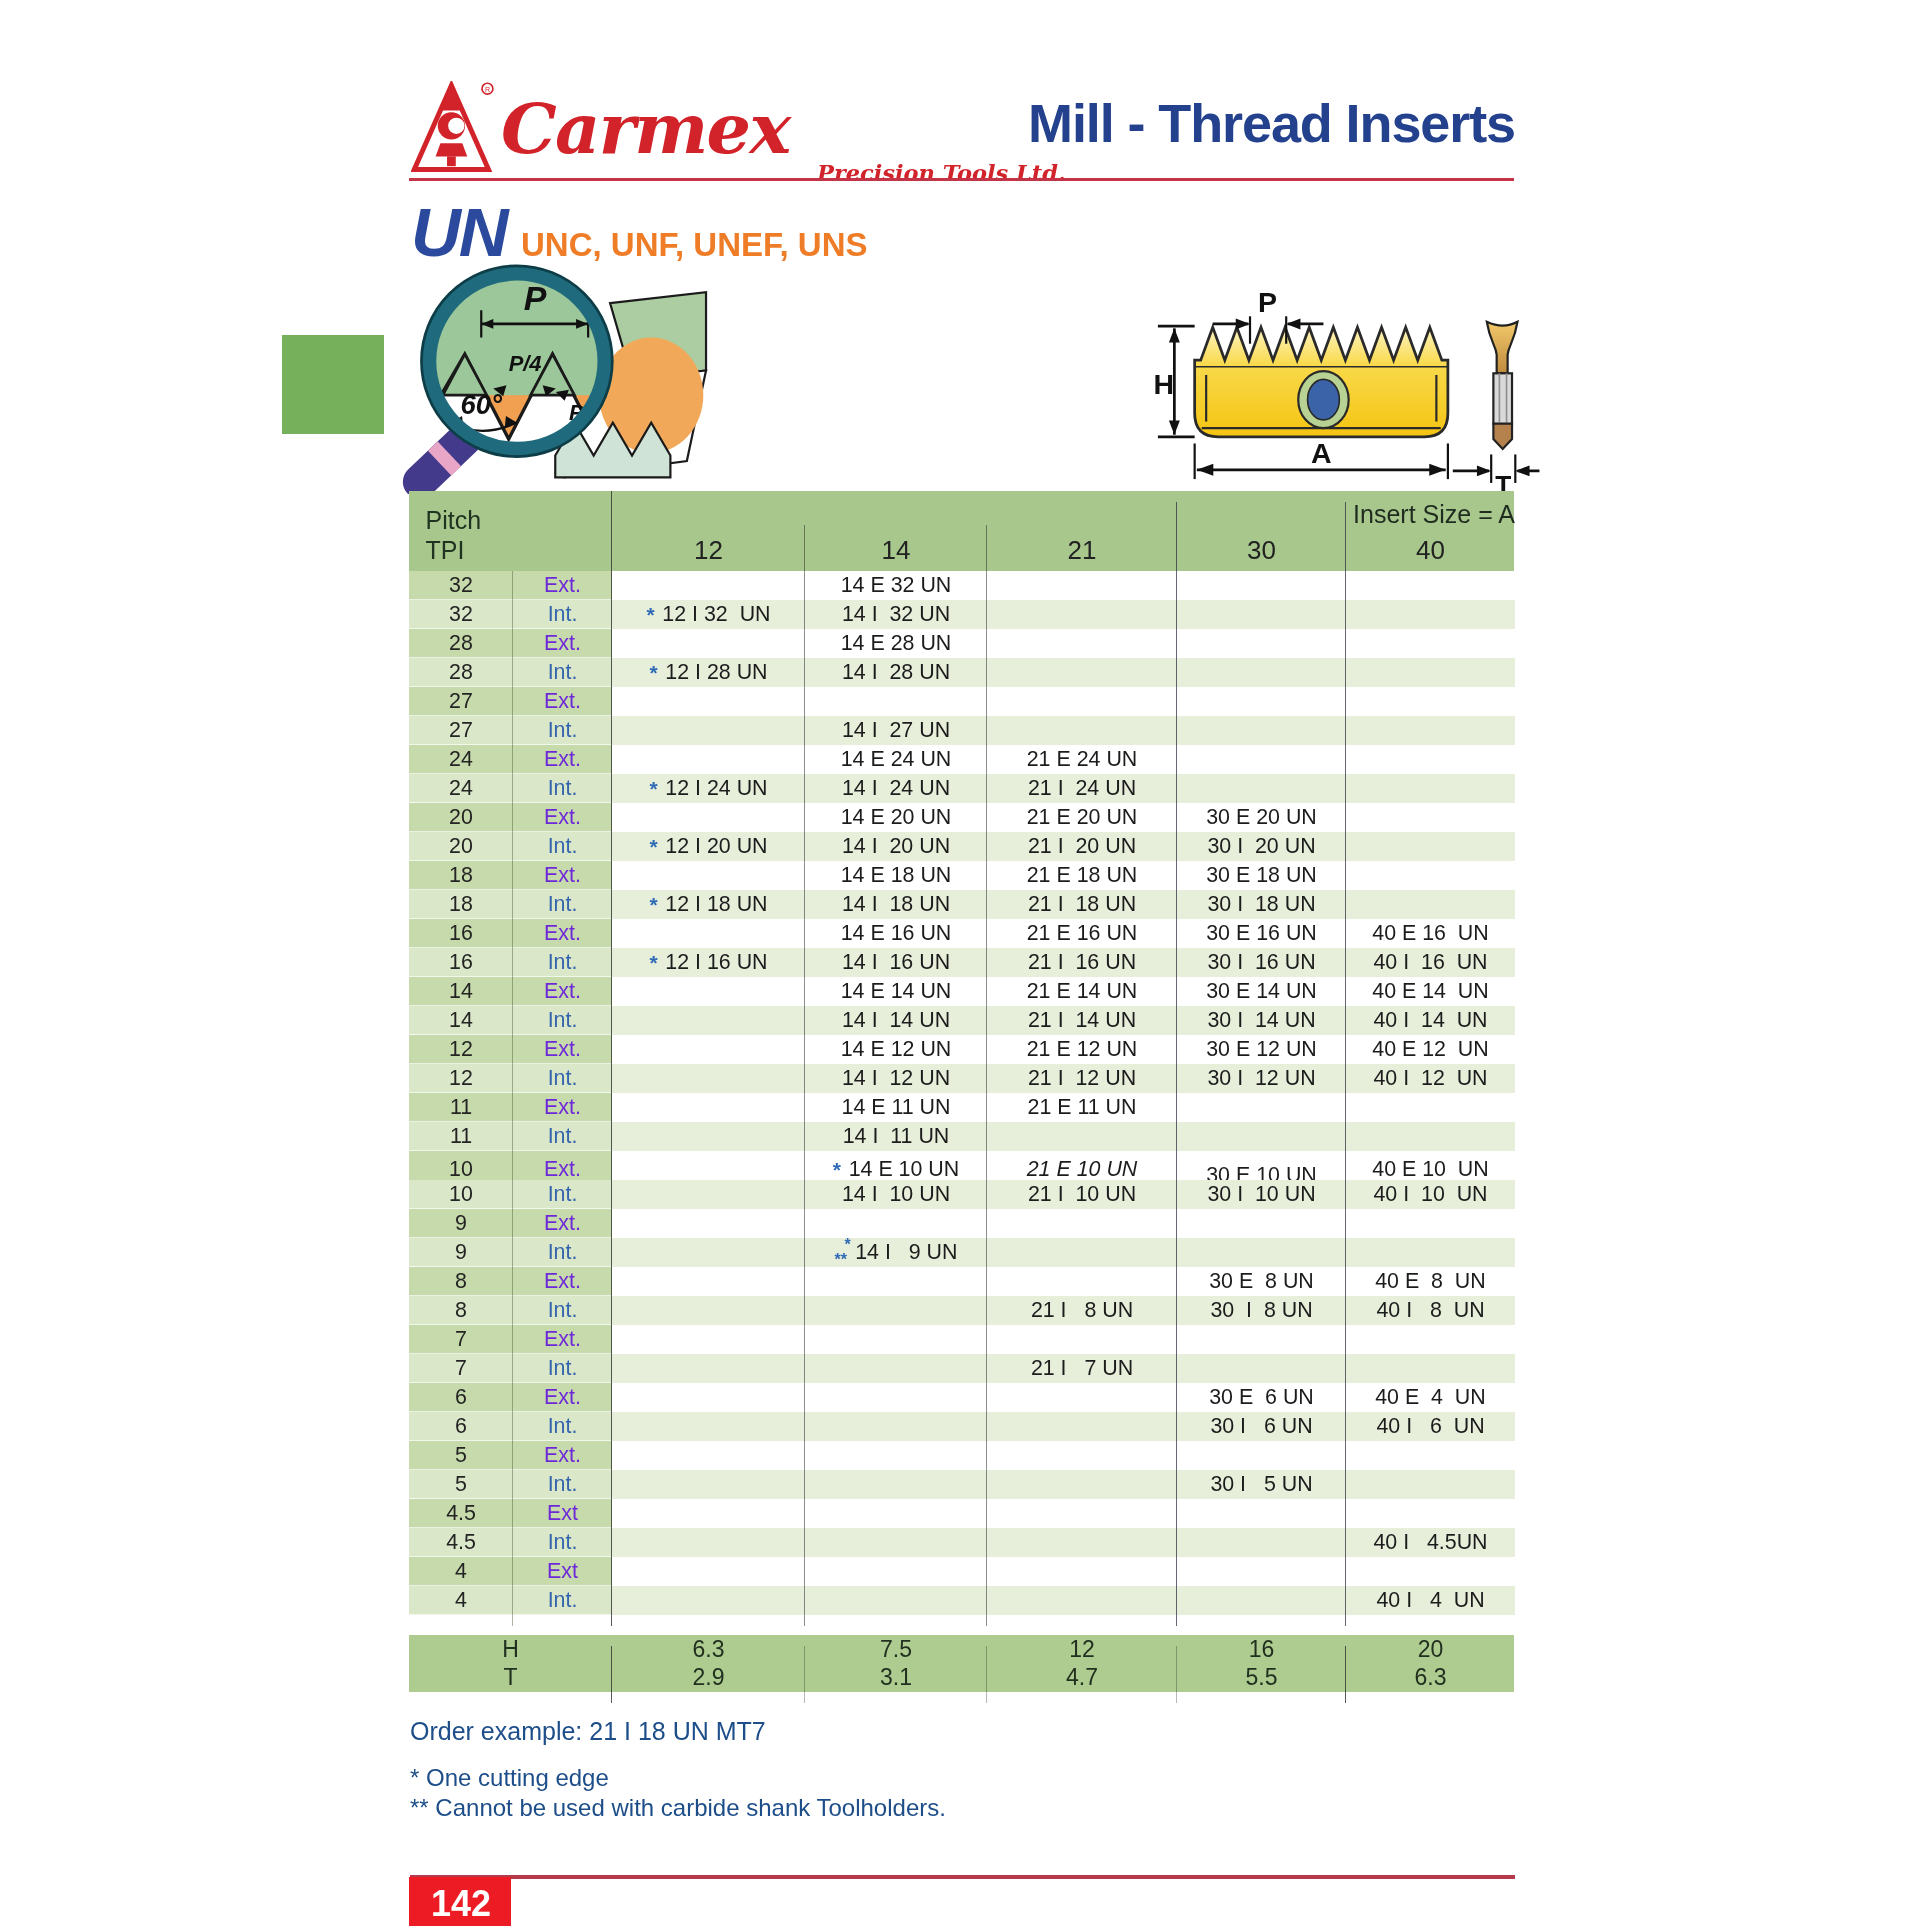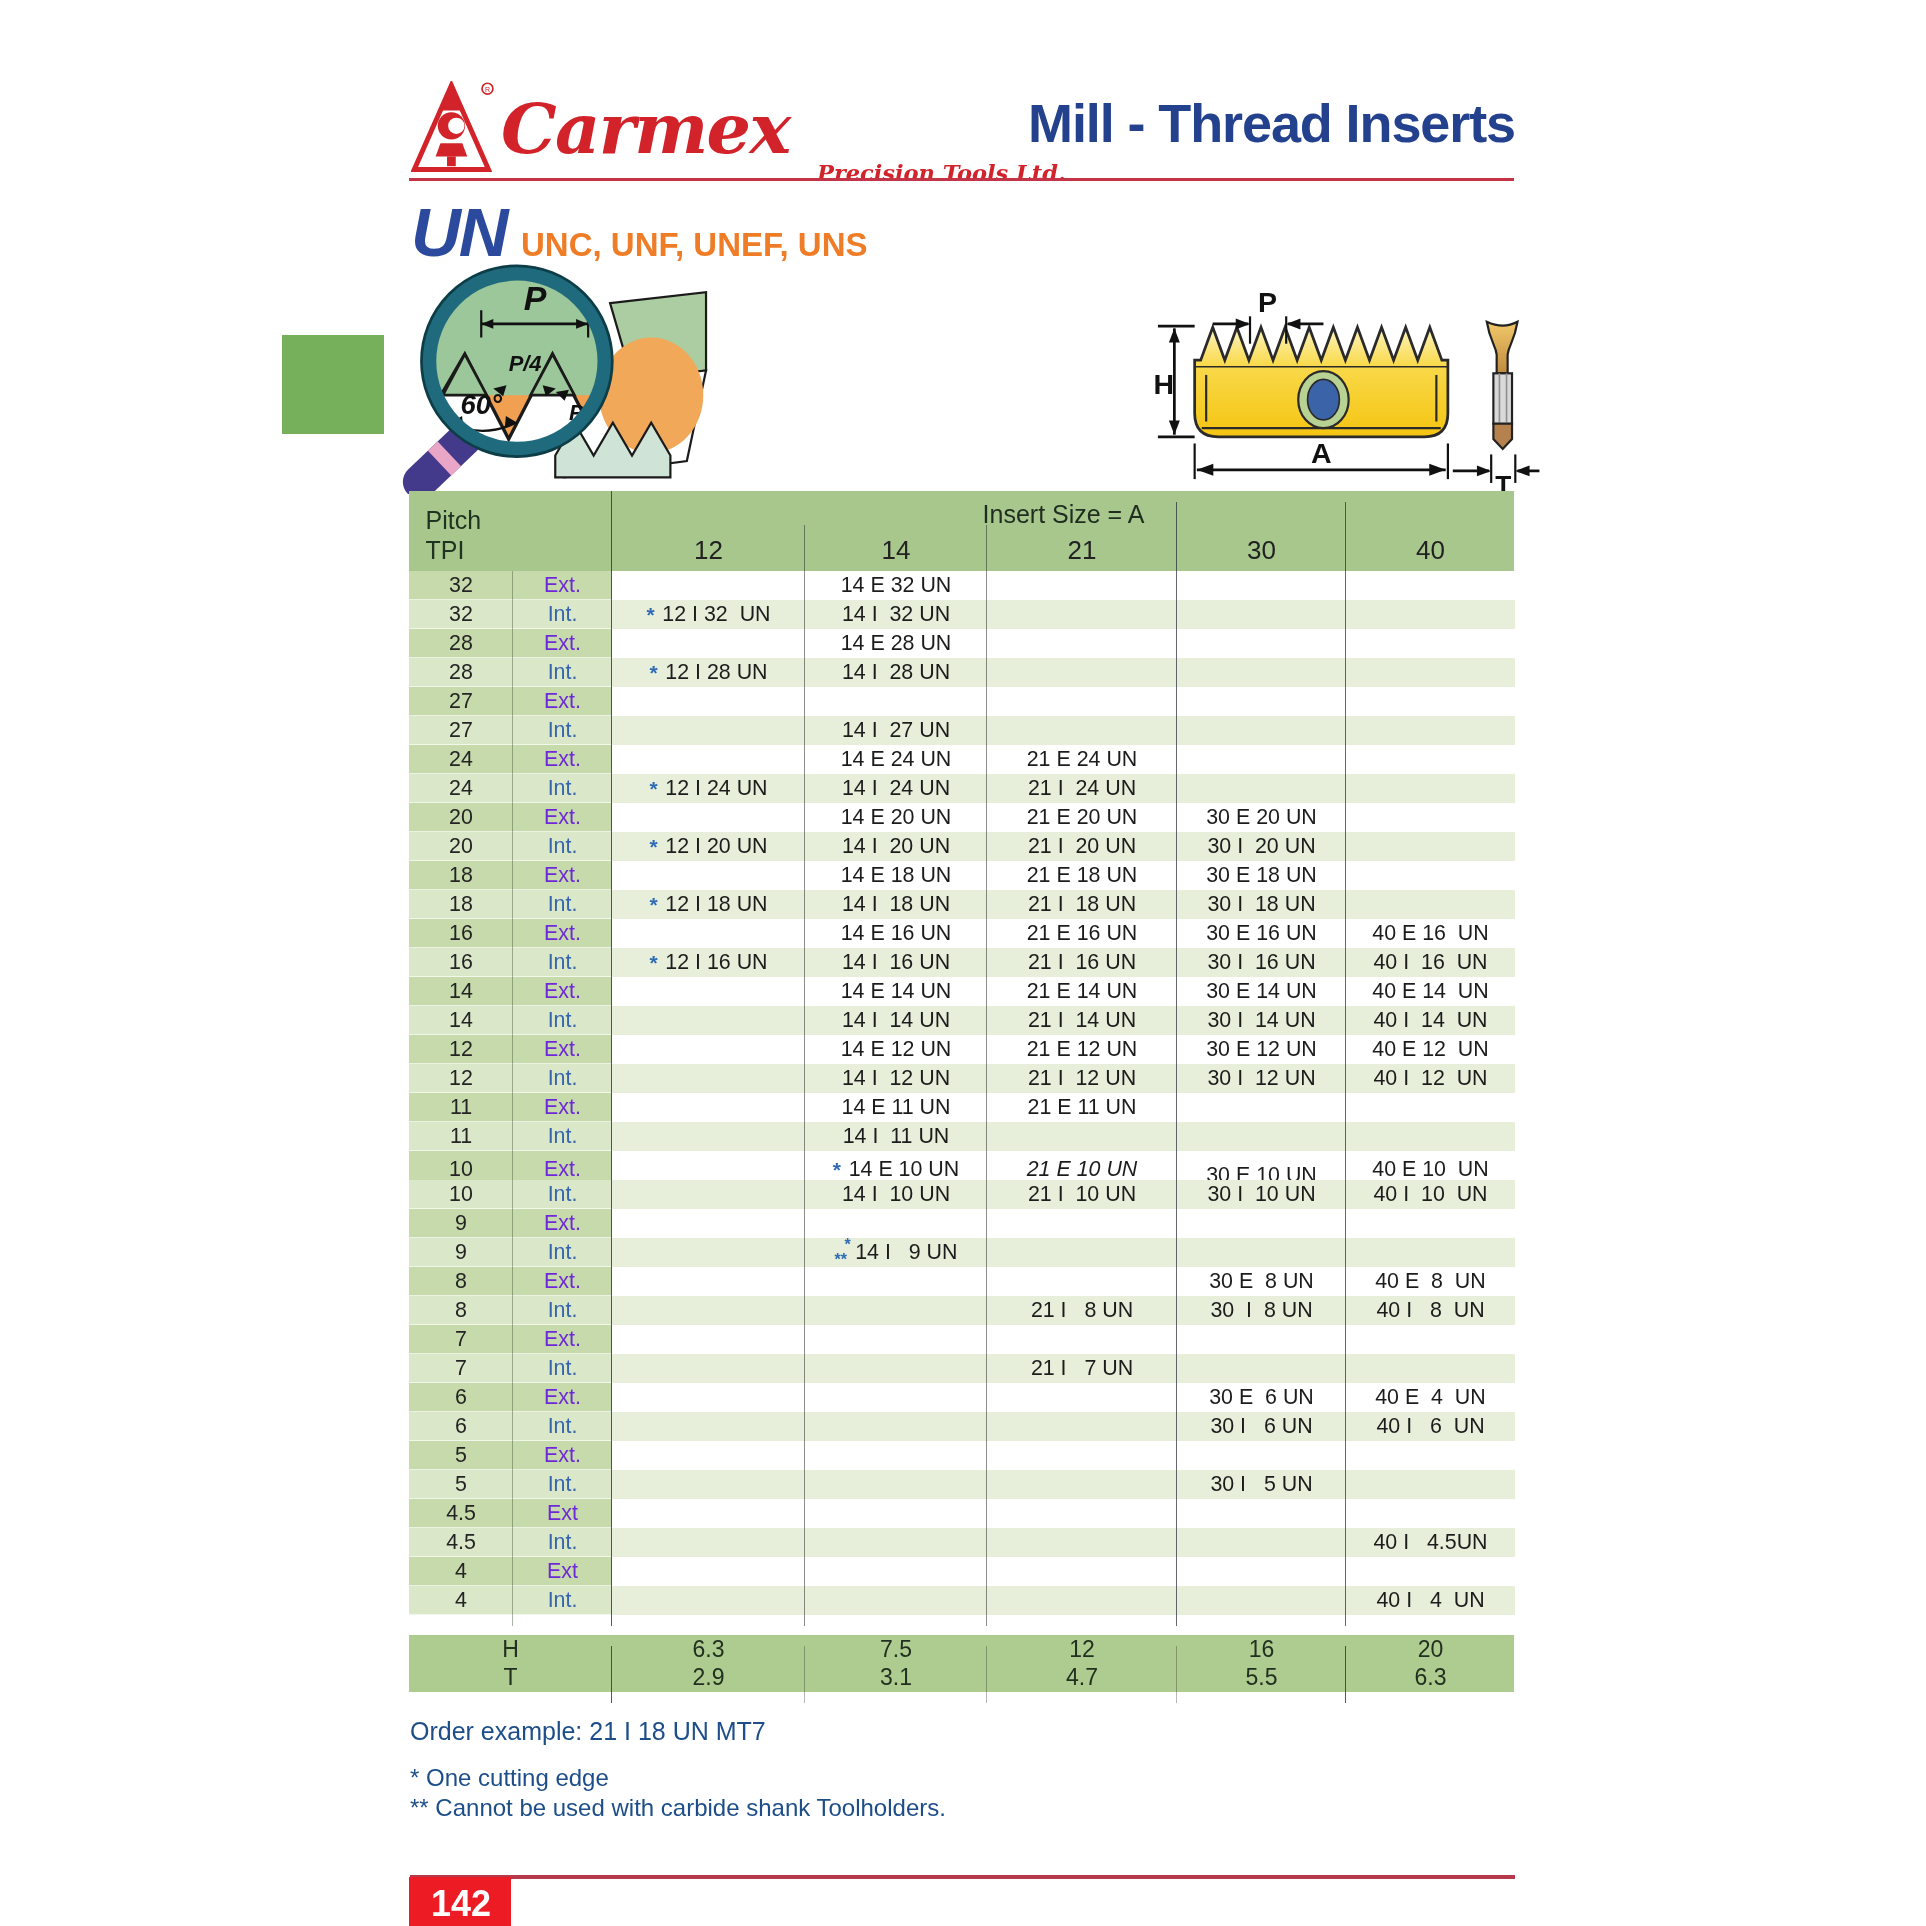--- a/index.html
+++ b/index.html
@@ -22,21 +22,21 @@
 
   .green-tab{position:absolute;left:282px;top:335px;width:102px;height:99px;background:#76b05a;}
 
   .profile-illu{position:absolute;left:399px;top:258px;width:318px;height:236px;}
   .insert-illu{position:absolute;left:1142px;top:290px;width:398px;height:205px;}
 
   
   .tbl{position:absolute;left:409px;top:491px;width:1105px;}
   .thead{position:relative;height:80px;background:#a7c78c;}
   .pitch-hd{position:absolute;left:16.5px;top:14.3px;font-size:25px;line-height:30px;color:#1f3320;}
-  .group-hd{position:absolute;left:203px;top:8.8px;width:903px;text-align:center;
+  .group-hd{position:absolute;left:203px;top:8.8px;width:903px;text-align:right;
             font-size:25px;color:#1f2c1f;}
   .size-cols{position:absolute;left:203px;top:40px;width:903px;display:grid;
              grid-template-columns:193px 182px 190px 169px 169px;}
   .size-col{text-align:center;font-size:26px;color:#222;padding-top:4.4px;}
 
   .tbody{position:relative;}
   .trow{display:grid;grid-template-columns:104px 99px 193px 182px 190px 169px 169px;
         height:29px;align-items:center;}
   .cell{white-space:nowrap;overflow:visible;}
   .cell.pitch{height:100%;display:flex;align-items:center;justify-content:center;

